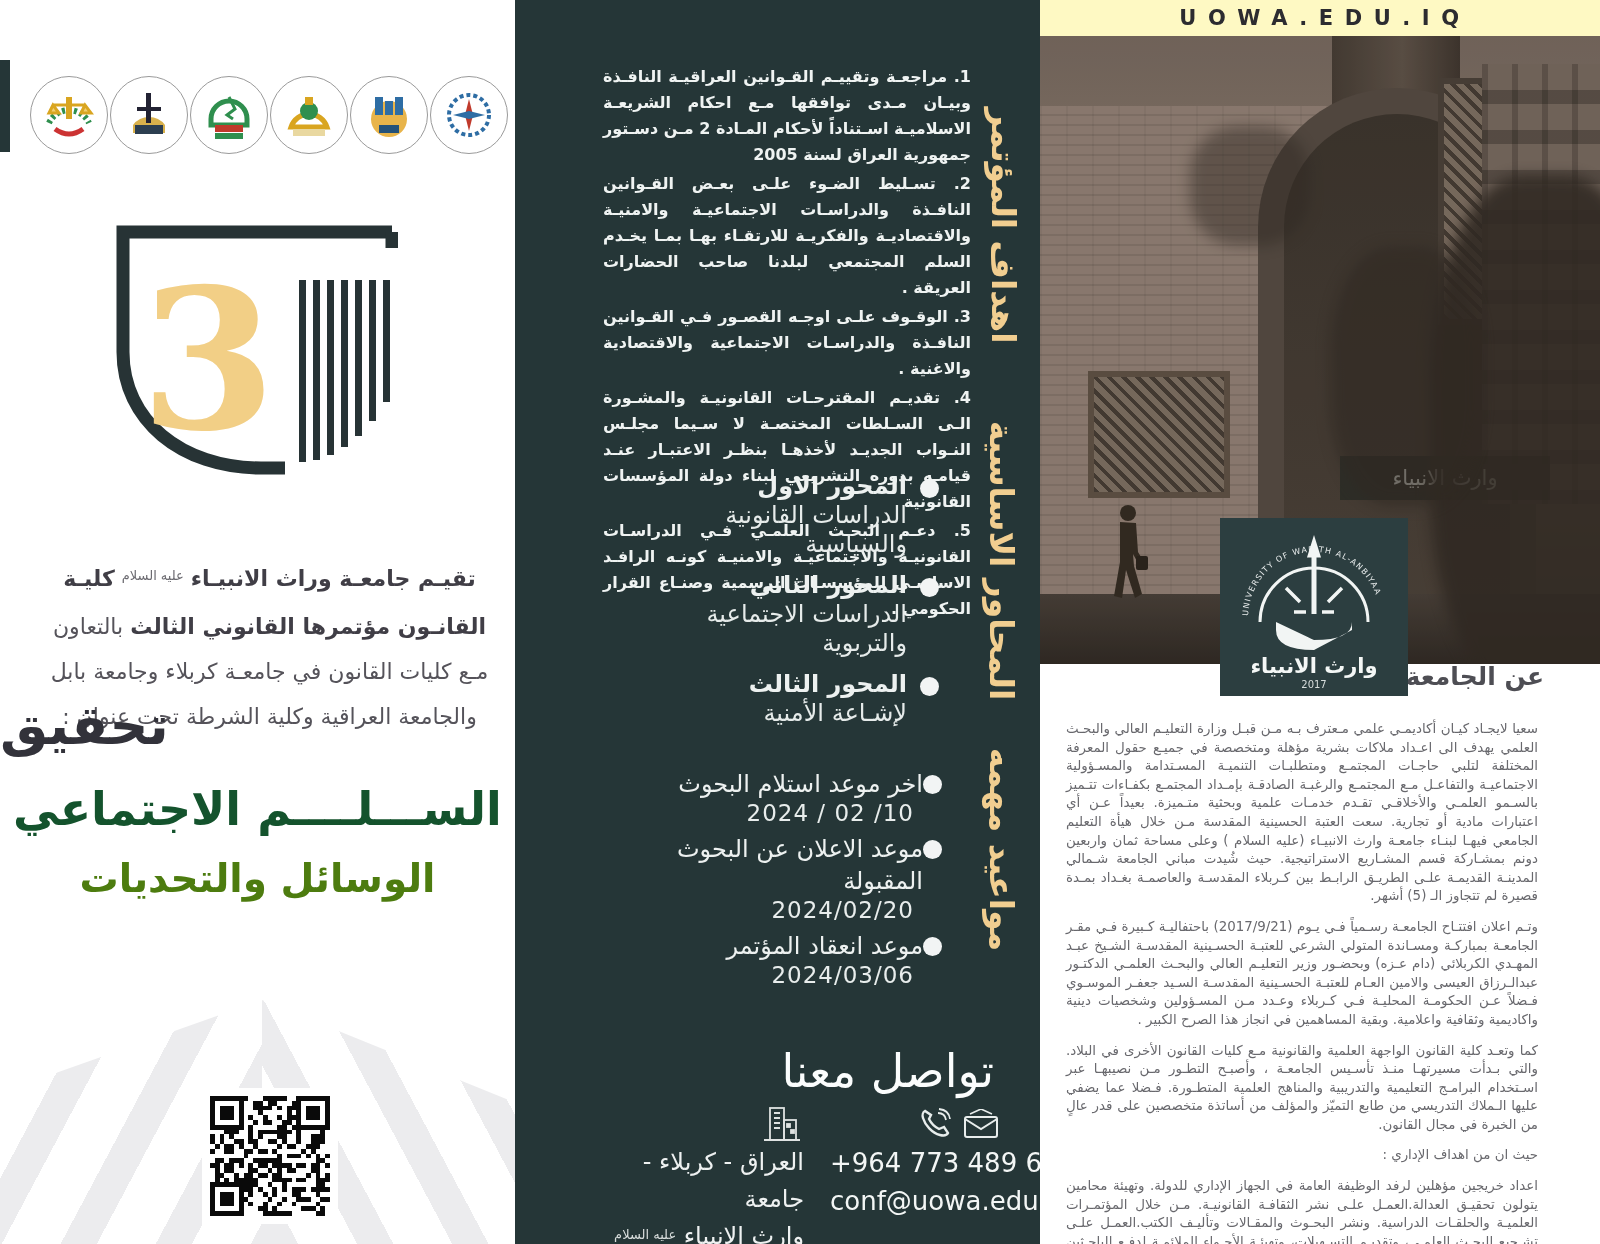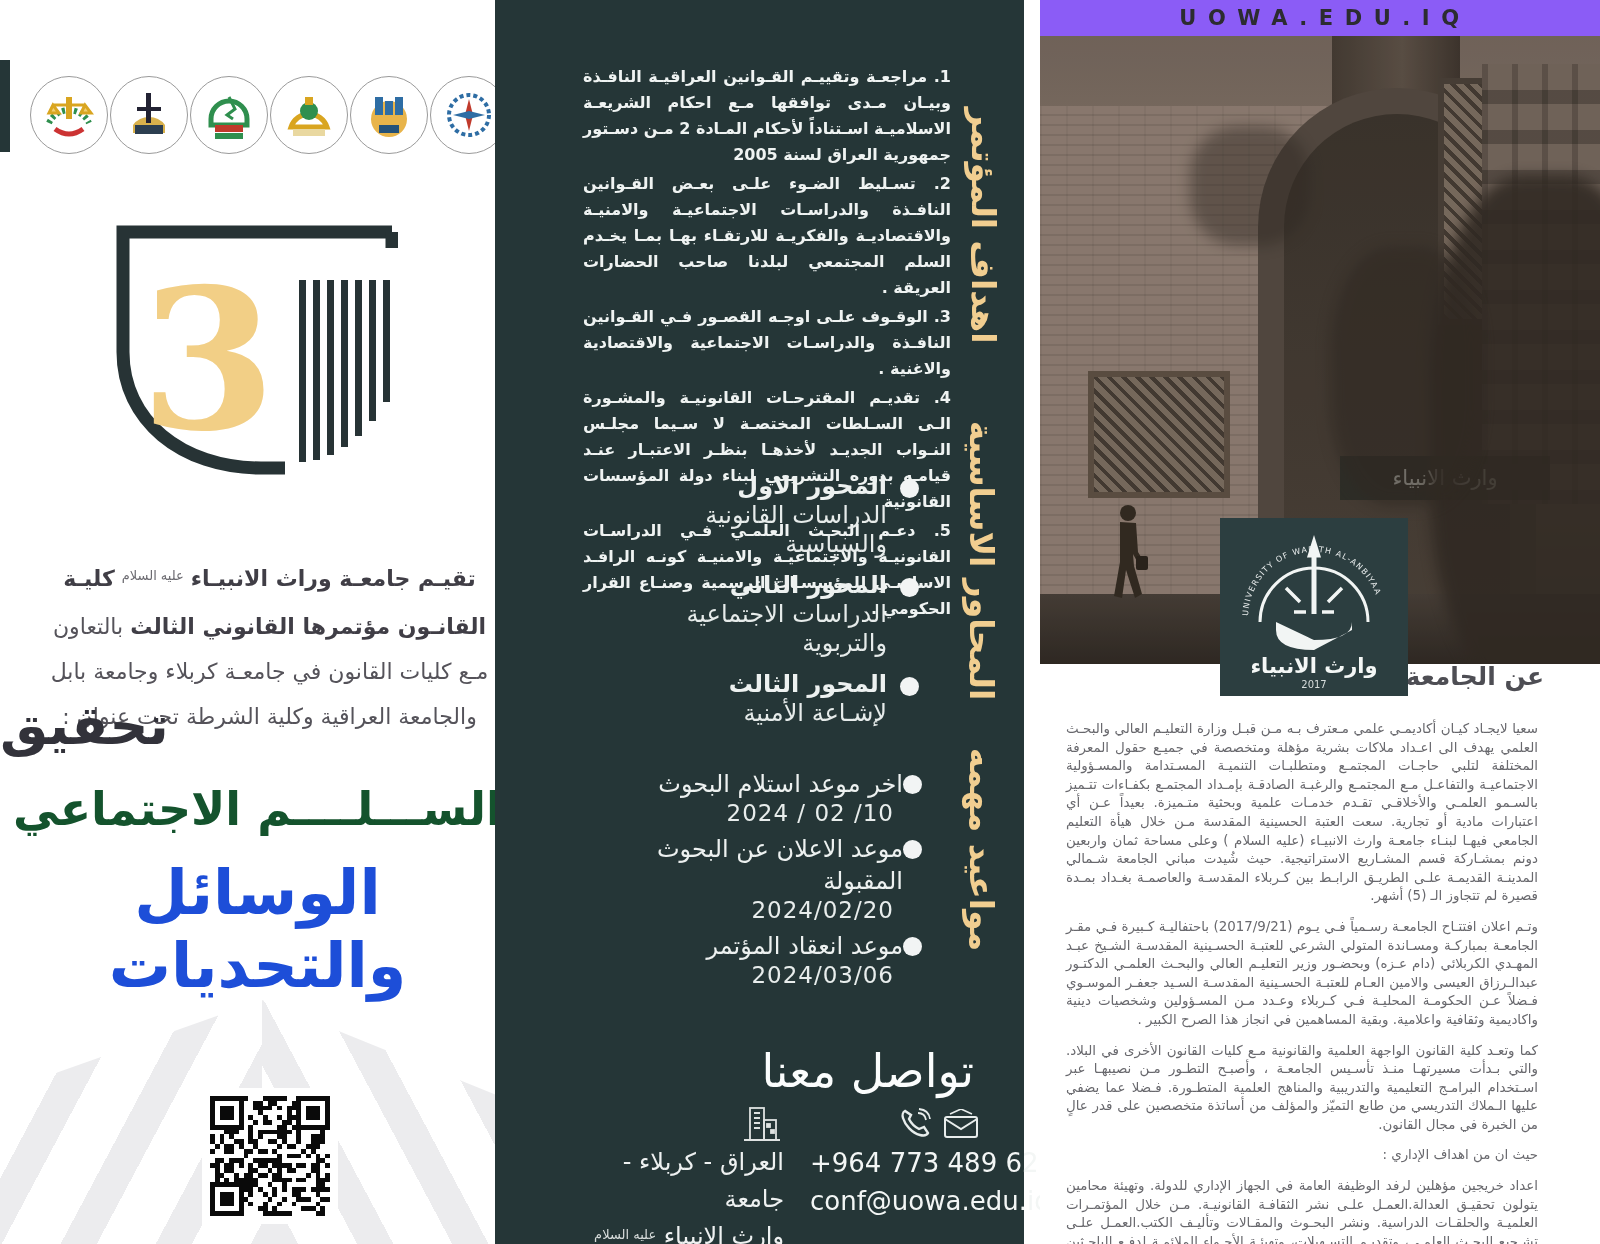--- a/index.html
+++ b/index.html
@@ -20,31 +20,31 @@
   .emblem{position:absolute;left:113px;top:220px;width:285px;height:272px;}
   .intro{position:absolute;left:42px;right:18px;top:556px;direction:rtl;text-align:center;
          font-size:22px;line-height:45px;color:#55535a;margin:0;}
   .intro .b{font-weight:700;color:#403e46;}
   .intro .sup{font-size:13px;color:#6b6a70;position:relative;top:-6px;}
   .title1{position:absolute;left:0;right:0;top:694px;margin:0;text-align:left;direction:rtl;
           font-size:54px;font-weight:800;color:#32323a;}
   .title2{position:absolute;left:0;right:0;top:782px;margin:0;text-align:center;direction:rtl;
           font-size:46px;font-weight:600;color:#14532d;}
   .title3{position:absolute;left:0;right:0;top:856px;margin:0;text-align:center;direction:rtl;
-          font-size:62px;font-weight:800;color:#1d4ed8;}
+          font-size:39px;font-weight:800;color:#4d7c0f;}
   .stripes-l{position:absolute;left:0;top:1000px;width:262px;height:244px;
              background:repeating-linear-gradient(118deg,#ececee 0 32px,#ffffff 32px 84px);
              clip-path:polygon(0 38%,100% 0,100% 100%,0 100%);}
   .stripes-r{position:absolute;left:262px;top:1000px;width:253px;height:244px;
              background:repeating-linear-gradient(62deg,#ececee 0 32px,#ffffff 32px 84px);
              clip-path:polygon(0 0,100% 42%,100% 100%,0 100%);}
   .qr{position:absolute;left:202px;top:1088px;width:136px;height:136px;background:#fff;
       padding:0;display:flex;align-items:center;justify-content:center;}
   
-  .panel-mid{position:absolute;left:495px;top:0;width:529px;height:1244px;background:var(--dark);text-decoration:underline;}
+  .panel-mid{position:absolute;left:515px;top:0;width:529px;height:1244px;background:var(--dark);text-decoration:underline;}
   .vhead{position:absolute;display:flex;align-items:center;justify-content:center;width:40px;}
   .vhead span{transform:rotate(90deg);white-space:nowrap;color:var(--gold);
               font-weight:700;font-size:33px;}
   .goals{position:absolute;top:64px;right:73px;width:368px;direction:rtl;text-align:justify;
          font-size:16px;font-weight:700;line-height:26px;color:#eff3f2;}
   .goals p{margin:0 0 3px 0;}
   .vh-goals{right:20px;top:100px;height:250px;}
   .axes{position:absolute;top:472px;right:105px;width:280px;direction:rtl;}
   .axis{display:flex;gap:13px;align-items:flex-start;margin-bottom:12px;}
   .dot{flex:0 0 auto;width:19px;height:19px;border-radius:50%;background:#f2f4f4;margin-top:7px;}
@@ -62,21 +62,21 @@
   .c-cols{position:absolute;top:1104px;right:44px;width:440px;display:flex;direction:rtl;gap:26px;}
   .c-col1{width:170px;text-align:right;}
   .c-col2{width:210px;text-align:right;direction:rtl;}
   .c-icons{display:flex;direction:rtl;gap:10px;justify-content:flex-start;height:40px;align-items:center;}
   .phone,.email{direction:ltr;text-align:right;font-size:26px;color:#f3f6f5;line-height:38px;white-space:nowrap;}
   .addr{font-size:24px;color:#eef1f1;line-height:37px;}
   .addr .sup{font-size:13px;color:#d8dddc;position:relative;top:-5px;}
   .b-icon-wrap{height:40px;display:flex;justify-content:flex-start;align-items:center;direction:rtl;padding-left:6px;}
   
   .panel-right{position:absolute;left:1040px;top:0;width:560px;height:1244px;background:#ffffff;}
-  .webstrip{position:absolute;top:0;left:0;right:0;height:36px;background:#8b5cf6;
+  .webstrip{position:absolute;top:0;left:0;right:0;height:36px;background:#fef9c3;
             display:flex;align-items:center;justify-content:center;}
   .webstrip span{letter-spacing:0.55em;font-size:21px;font-weight:600;color:#2c2c30;padding-left:10px;}
   .photo{position:absolute;top:36px;left:0;width:560px;height:628px;overflow:hidden;
          background:linear-gradient(180deg,#6f635b 0%,#84756c 35%,#6a5e56 68%,#463e38 100%);}
   .bld-left{position:absolute;left:0;top:70px;width:300px;height:510px;
             background:
               repeating-linear-gradient(0deg,rgba(0,0,0,0.10) 0 2px,transparent 2px 10px),
               repeating-linear-gradient(90deg,rgba(0,0,0,0.05) 0 2px,transparent 2px 26px),
               #8d7d74;}
   .lattice{position:absolute;background:

